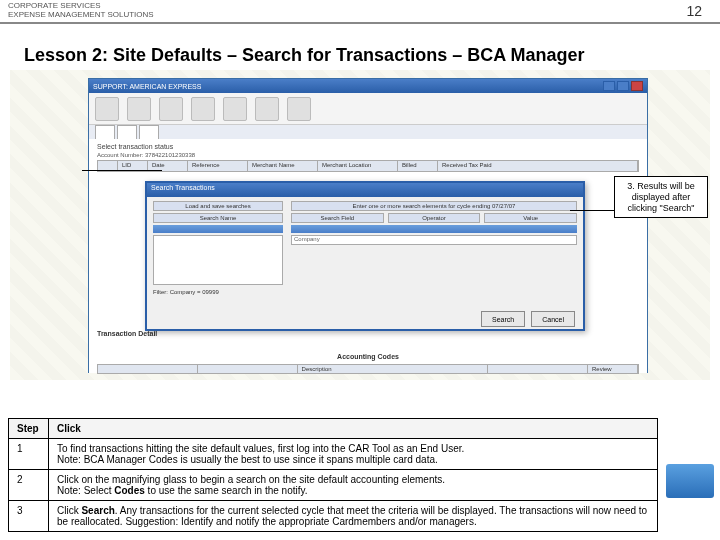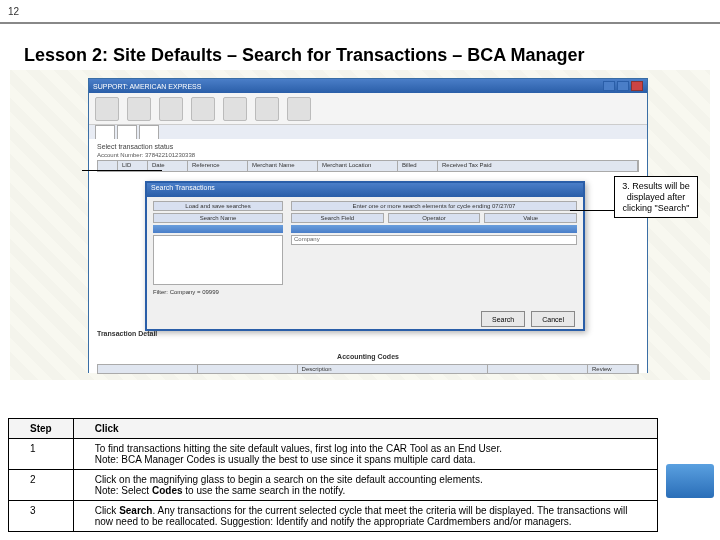--- a/index.html
+++ b/index.html
@@ -1,28 +1,28 @@
 <!DOCTYPE html>
 <html><head>
 <meta charset="utf-8">
 <style>
   * { box-sizing: border-box; margin: 0; padding: 0; }
   body { width: 720px; height: 540px; font-family: Arial, sans-serif; background: #fff; position: relative; overflow: hidden; }
   
   .header-bar { height: 24px; border-bottom: 2px solid #888; display: flex; align-items: center; padding: 0 8px; justify-content: space-between; }
   .header-left { font-size: 8px; color: #555; line-height: 1.1; }
-  .page-num { font-size: 10px; color: #333; margin-right: 10px; }
+  .page-num { font-size: 14px; color: #333; margin-right: 10px; }
   
   .lesson-title { font-size: 18px; font-weight: bold; padding: 8px 24px 4px; color: #000; margin-top: 13px; }
   
   .content-area { position: relative; height: 310px; margin: 0 10px; background: repeating-linear-gradient(45deg, #f8f8f0, #f8f8f0 10px, #f4f4ec 10px, #f4f4ec 20px); }
   
   .callout { position: absolute; background: #fff; border: 1px solid #000; font-size: 9px; text-align: center; padding: 4px 6px; line-height: 1.2; z-index: 10; }
   .callout-left { left: 2px; top: 78px; width: 70px; }
-  .callout-right { right: 12px; top: 106px; width: 84px; }
+  .callout-right { right: 2px; top: 106px; width: 94px; }
   .callout-line-left { position: absolute; left: 72px; top: 100px; width: 80px; height: 1px; background: #000; z-index: 9; }
   .callout-line-right { position: absolute; right: 80px; top: 140px; width: 60px; height: 1px; background: #000; z-index: 9; }
   
   .app-window { position: absolute; left: 78px; top: 8px; width: 560px; height: 295px; border: 1px solid #3a6ea5; background: #eef3fb; font-size: 7px; }
   .app-titlebar { height: 14px; background: linear-gradient(#4a7ec8, #2a5ea8); color: #fff; display: flex; align-items: center; justify-content: space-between; padding: 0 4px; }
   .win-btns { display: flex; gap: 2px; }
   .win-btn { width: 12px; height: 10px; background: #c44; border: 1px solid #833; }
   .win-btn.min, .win-btn.max { background: #4a7ec8; border-color: #2a5ea8; }
   
   .app-toolbar { height: 32px; background: #f4f4f4; border-bottom: 1px solid #ccc; display: flex; align-items: center; gap: 8px; padding: 2px 6px; }
@@ -51,30 +51,34 @@
   .popup-btn { font-size: 7px; padding: 1px 10px; background: #e8e8e8; border: 1px solid #888; }
   
   .trans-detail { font-size: 7px; font-weight: bold; margin-top: 80px; }
   .lower-rows { font-size: 6px; color: #555; margin-top: 6px; }
   .lower-rows > div { margin-bottom: 3px; display: flex; gap: 20px; }
   .acct-codes-hdr { background: #e0e6f0; height: 10px; margin-top: 4px; display: flex; font-size: 6px; border: 1px solid #aaa; }
   
   .amex-logo { position: absolute; right: 6px; bottom: 42px; width: 48px; height: 34px; background: linear-gradient(#5aa0e0, #2a6eb8); border-radius: 3px; z-index: 5; }
   
   .steps-table { position: absolute; bottom: 8px; left: 8px; width: 650px; border-collapse: collapse; font-size: 10px; }
-  .steps-table th, .steps-table td { border: 1px solid #000; padding: 4px 21px; text-align: left; vertical-align: top; background: #fff; }
+  .steps-table th, .steps-table td { border: 1px solid #000; padding: 4px 8px; text-align: left; vertical-align: top; background: #fff; }
   .steps-table th { font-weight: bold; background: #f4f4f4; }
   .step-col { width: 40px; }
   .bold { font-weight: bold; }
   .italic { }
 </style>
 </head>
 <body>
 
 <div class="header-bar">
+  <div class="header-left">
+    <div>CORPORATE SERVICES</div>
+    <div>EXPENSE MANAGEMENT SOLUTIONS</div>
+  </div>
   <div class="page-num">12</div>
 </div>
 
 <div class="lesson-title">Lesson 2:  Site Defaults – Search for Transactions – BCA Manager</div>
 
 <div class="content-area">
   <div class="callout-line-left"></div>
   <div class="callout callout-right">3. Results will be displayed after clicking "Search"</div>
   <div class="callout-line-right"></div>
 

